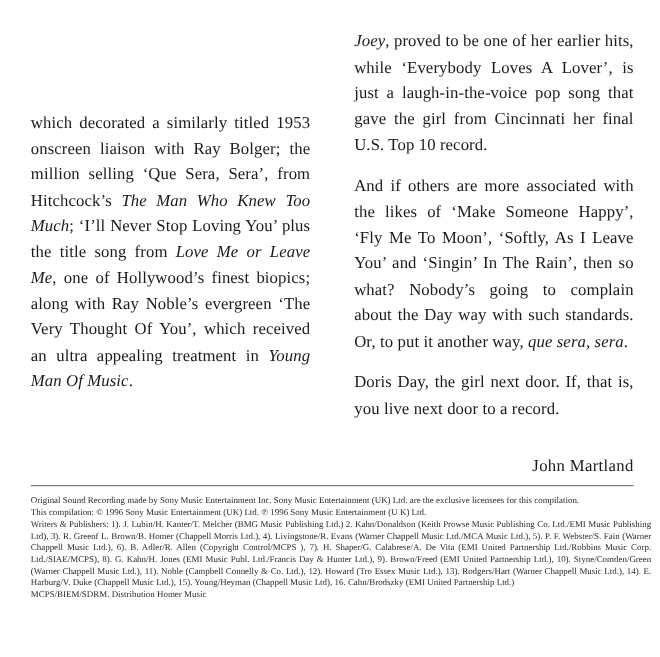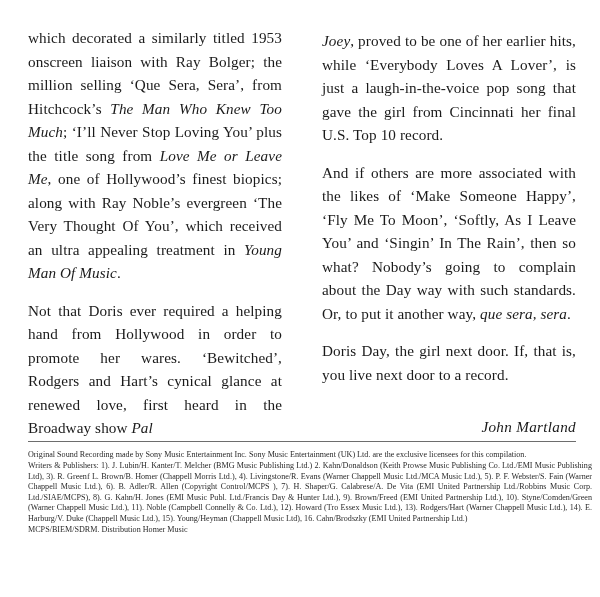--- a/index.html
+++ b/index.html
@@ -39,21 +39,20 @@
   }
   .col p:last-child {
     margin-bottom: 0;
   }
   .it {
     font-style: italic;
   }
   .signature {
     margin-top: 32px;
     text-align: right;
-    font-style: italic;
     font-size: 15.2px;
     letter-spacing: 0.3px;
   }
   .rule {
     position: absolute;
     left: 28px;
     right: 24px;
     top: 441px;
     border-top: 1px solid #6d6d6d;
   }
@@ -74,33 +73,33 @@
 </style>
 </head>
 <body>
 
 <div class="page">
 
   <div class="columns">
 
     <div class="col">
       <p>which decorated a similarly titled 1953 onscreen liaison with Ray Bolger; the million selling ‘Que Sera, Sera’, from Hitchcock’s <span class="it">The Man Who Knew Too Much</span>; ‘I’ll Never Stop Loving You’ plus the title song from <span class="it">Love Me or Leave Me</span>, one of Hollywood’s finest biopics; along with Ray Noble’s evergreen ‘The Very Thought Of You’, which received an ultra appealing treatment in <span class="it">Young Man Of Music</span>.</p>
-      <p>Not that Doris ever required a helping hand from Hollywood in order to promote her wares. ‘Bewitched’, Rodgers and Hart’s cynical glance at renewed love, first heard in the Broadway show <span class="it">Pal</span></p>
     </div>
 
     <div class="col">
       <p><span class="it">Joey</span>, proved to be one of her earlier hits, while ‘Everybody Loves A Lover’, is just a laugh-in-the-voice pop song that gave the girl from Cincinnati her final U.S. Top 10 record.</p>
       <p>And if others are more associated with the likes of ‘Make Someone Happy’, ‘Fly Me To Moon’, ‘Softly, As I Leave You’ and ‘Singin’ In The Rain’, then so what? Nobody’s going to complain about the Day way with such standards. Or, to put it another way, <span class="it">que sera, sera</span>.</p>
       <p>Doris Day, the girl next door. If, that is, you live next door to a record.</p>
       <div class="signature">John Martland</div>
     </div>
 
   </div>
 
   <div class="rule"></div>
 
   <div class="credits">
     <p>Original Sound Recording made by Sony Music Entertainment Inc. Sony Music Entertainment (UK) Ltd. are the exclusive licensees for this compilation.</p>
+    <p>This compilation: © 1996 Sony Music Entertainment (UK) Ltd. ℗ 1996 Sony Music Entertainment (U K) Ltd.</p>
     <p>Writers &amp; Publishers: 1). J. Lubin/H. Kanter/T. Melcher (BMG Music Publishing Ltd.) 2. Kahn/Donaldson (Keith Prowse Music Publishing Co. Ltd./EMI Music Publishing Ltd), 3). R. Greenf L. Brown/B. Homer (Chappell Morris Ltd.), 4). Livingstone/R. Evans (Warner Chappell Music Ltd./MCA Music Ltd.), 5). P. F. Webster/S. Fain (Warner Chappell Music Ltd.), 6). B. Adler/R. Allen (Copyright Control/MCPS ), 7). H. Shaper/G. Calabrese/A. De Vita (EMI United Partnership Ltd./Robbins Music Corp. Ltd./SIAE/MCPS), 8). G. Kahn/H. Jones (EMI Music Publ. Ltd./Francis Day &amp; Hunter Ltd.), 9). Brown/Freed (EMI United Partnership Ltd.), 10). Styne/Comden/Green (Warner Chappell Music Ltd.), 11). Noble (Campbell Connelly &amp; Co. Ltd.), 12). Howard (Tro Essex Music Ltd.), 13). Rodgers/Hart (Warner Chappell Music Ltd.), 14). E. Harburg/V. Duke (Chappell Music Ltd.), 15). Young/Heyman (Chappell Music Ltd), 16. Cahn/Brodszky (EMI United Partnership Ltd.)</p>
     <p>MCPS/BIEM/SDRM. Distribution Homer Music</p>
   </div>
 
 </div>
 
 </body></html>

